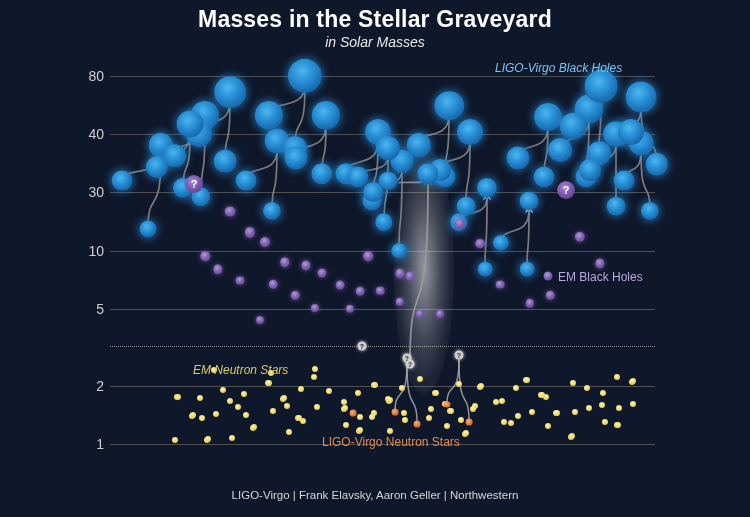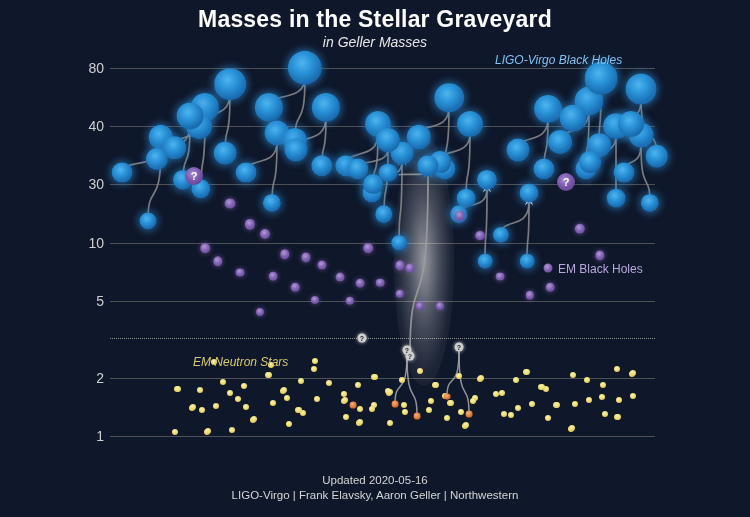--- a/index.html
+++ b/index.html
@@ -11,21 +11,21 @@
   .title{
     position:absolute;left:0;right:0;top:6px;text-align:center;
     color:#ffffff;font-size:23px;font-weight:bold;letter-spacing:.2px;
   }
   .subtitle{
     position:absolute;left:0;right:0;top:34px;text-align:center;
     color:#e8e8e8;font-size:14px;font-style:italic;
   }
 
   
-  #plot{position:absolute;left:110px;top:55px;width:545px;height:390px;}
+  #plot{position:absolute;left:110px;top:63px;width:545px;height:390px;}
 
   .gridline{position:absolute;left:0;width:100%;height:1px;
             background:#5a5a5a;opacity:.85;}
   .dottedline{position:absolute;left:0;width:100%;height:0;
             border-top:1px dotted #9c9c9c;opacity:.9;}
 
   .ytick{
     position:absolute;right:100%;margin-right:6px;
     transform:translateY(-50%);
     color:#cfcfcf;font-size:14px;text-align:right;white-space:nowrap;
@@ -91,21 +91,21 @@
     position:absolute;left:0;right:0;text-align:center;
     color:#d5d5d5;font-size:11.5px;line-height:15px;
   }
 </style>
 </head>
 <body>
 
 <div id="stage">
 
   <div class="title">Masses in the Stellar Graveyard</div>
-  <div class="subtitle">in Geller Masses</div>
+  <div class="subtitle">in Solar Masses</div>
 
   <div id="plot">
     <div id="grid-layer">
         <div class="gridline" style="top: 13px;"></div>
         <div class="gridline" style="top: 71.2101px;"></div>
         <div class="gridline" style="top: 129.42px;"></div>
         <div class="gridline" style="top: 187.63px;"></div>
         <div class="gridline" style="top: 245.84px;"></div>
         <div class="gridline" style="top: 322.79px;"></div>
         <div class="gridline" style="top: 381px;"></div>
@@ -401,17 +401,17 @@
       </div>
 
     <div class="lbl lbl-lvbh" style="left:385px;top:-2px;font-style:italic;">LIGO-Virgo Black Holes</div>
 
     <span class="legdot" style="left:438px;top:213px;width:9px;height:9px;
           background:radial-gradient(circle at 40% 35%,#b49ad8 0%,#8264b4 45%,#5a3f8c 100%);"></span>
     <div class="lbl lbl-embh" style="left:448px;top:207px;">EM Black Holes</div>
 
     <div class="lbl lbl-emns" style="left:83px;top:300px;font-style:italic;">EM Neutron Stars</div>
 
+    <div class="lbl lbl-lvns" style="left:212px;top:372px;">LIGO-Virgo Neutron Stars</div>
   </div>
 
-  <div class="footer" style="top:473px;">Updated 2020-05-16</div>
   <div class="footer" style="top:488px;">LIGO-Virgo | Frank Elavsky, Aaron Geller | Northwestern</div>
 </div>
 
 </body></html>

